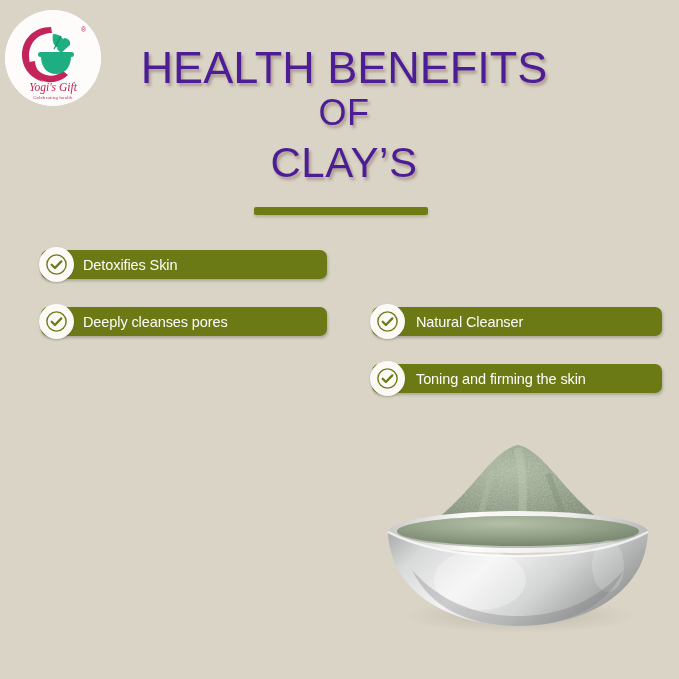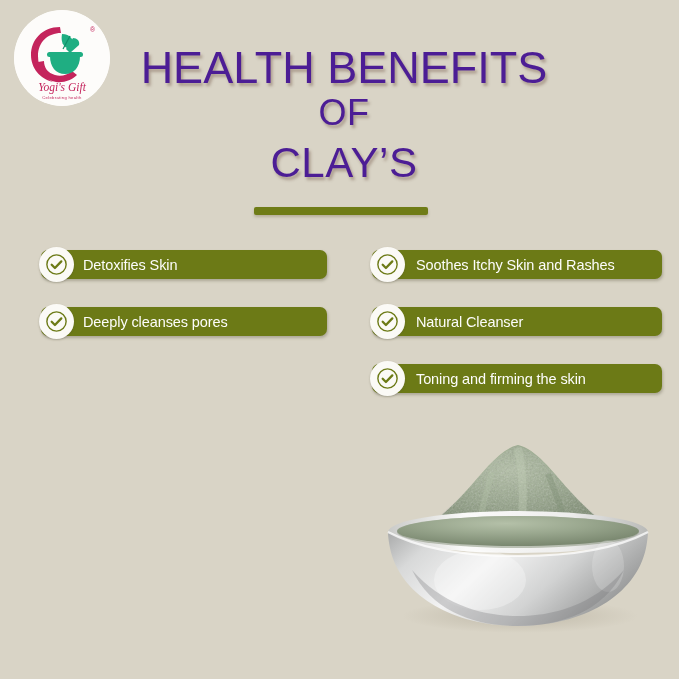--- a/index.html
+++ b/index.html
@@ -21,21 +21,21 @@
     inset: 0;
     width: 679px;
     height: 679px;
     background: #d9d4c6;
     overflow: hidden;
   }
 
   
   #brand-logo {
     position: absolute;
-    left: 14px;
+    left: 5px;
     top: 10px;
     width: 96px;
     height: 96px;
     border-radius: 50%;
     background: #fdfcfa;
     overflow: hidden;
   }
   #brand-logo svg { display: block; width: 96px; height: 96px; }
 
   
@@ -167,29 +167,20 @@
 
     <div class="benefit-row">
       <div class="pill left">
         <span class="check-badge">
           <svg viewBox="0 0 24 24">
               <circle cx="12" cy="12" r="11" fill="none" stroke="#6c7a16" stroke-width="1.6"></circle>
               <path d="M6.5 12.3 L10.2 16 L17.5 8.4" fill="none" stroke="#6c7a16" stroke-width="2.6" stroke-linecap="round" stroke-linejoin="round"></path>
             </svg>
         </span>
         <span class="pill-label">Detoxifies Skin</span>
-      </div>
-      <div class="pill right">
-        <span class="check-badge">
-          <svg viewBox="0 0 24 24">
-              <circle cx="12" cy="12" r="11" fill="none" stroke="#6c7a16" stroke-width="1.6"></circle>
-              <path d="M6.5 12.3 L10.2 16 L17.5 8.4" fill="none" stroke="#6c7a16" stroke-width="2.6" stroke-linecap="round" stroke-linejoin="round"></path>
-            </svg>
-        </span>
-        <span class="pill-label">Soothes Itchy Skin and Rashes</span>
       </div>
     </div>
 
     <div class="benefit-row">
       <div class="pill left">
         <span class="check-badge">
           <svg viewBox="0 0 24 24">
               <circle cx="12" cy="12" r="11" fill="none" stroke="#6c7a16" stroke-width="1.6"></circle>
               <path d="M6.5 12.3 L10.2 16 L17.5 8.4" fill="none" stroke="#6c7a16" stroke-width="2.6" stroke-linecap="round" stroke-linejoin="round"></path>
             </svg>

